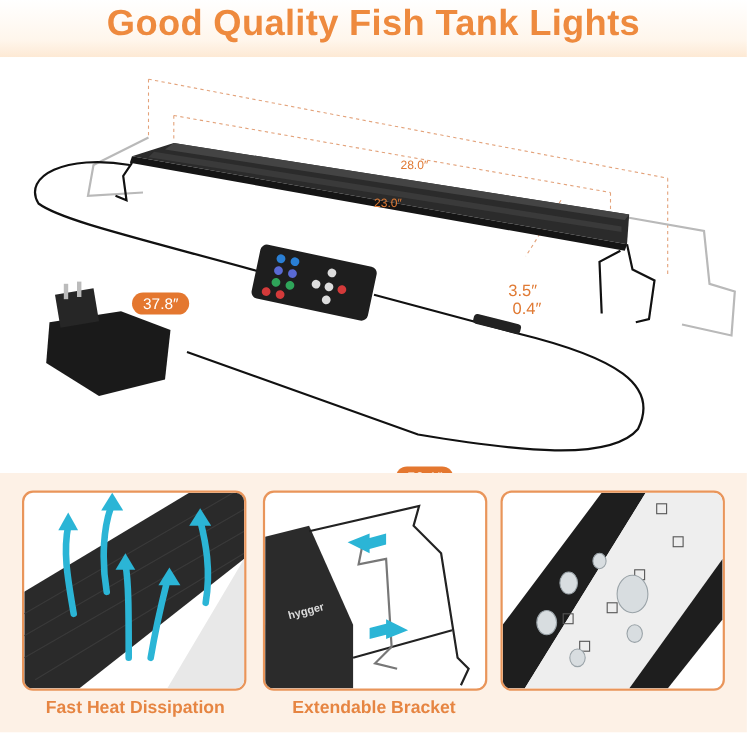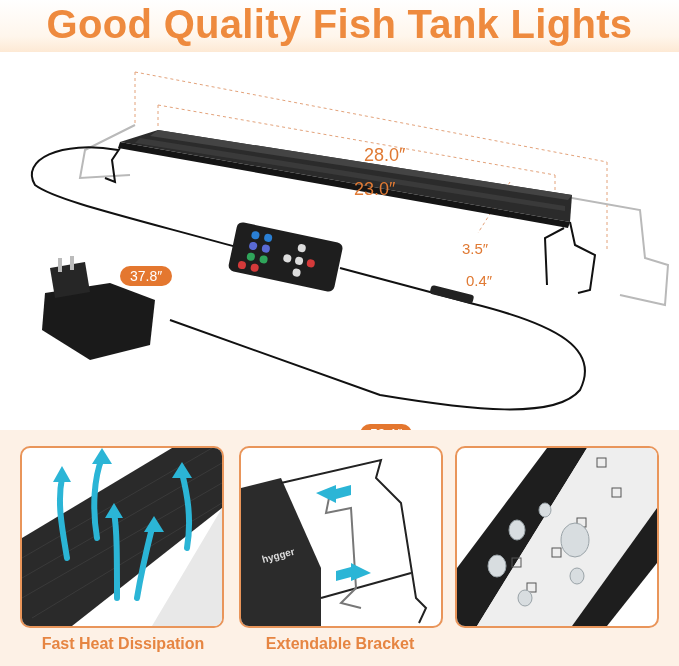--- a/index.html
+++ b/index.html
@@ -1,21 +1,21 @@
 <!DOCTYPE html>
 <html><head>
 <meta charset="utf-8">
 <style>
   html,body{margin:0;padding:0;}
   body{width:679px;height:666px;overflow:hidden;background:#fff;font-family:"Liberation Sans","DejaVu Sans",sans-serif;position:relative;}
   .header{position:absolute;left:0;top:0;width:679px;height:52px;background:linear-gradient(180deg,#ffffff 0%,#fff6ec 70%,#fde9d4 100%);}
-  .title{position:absolute;left:0;top:2px;width:679px;text-align:center;font-weight:bold;font-size:40px;color:#ee8a3e;letter-spacing:0.3px;}
+  .title{position:absolute;left:0;top:2px;width:679px;text-align:center;font-weight:bold;font-size:33px;color:#ee8a3e;letter-spacing:0.3px;}
   .main{position:absolute;left:0;top:52px;width:679px;height:378px;background:#fff;}
   .badge{position:absolute;left:586px;top:62px;width:78px;height:34px;background:#2aa6b4;border-radius:14px 4px 14px 4px;box-shadow:0 0 0 2px #fff,0 0 0 3px #7fcdd6;color:#fff;font-weight:bold;font-size:24px;text-align:center;line-height:34px;}
-  .dim-label{position:absolute;color:#e07a34;font-size:18px;}
+  .dim-label{position:absolute;color:#e07a34;font-size:11px;}
   .pill{position:absolute;background:#e4772f;color:#fff;font-size:14px;padding:2px 10px;border-radius:14px;font-weight:normal;}
   .bottom{position:absolute;left:0;top:430px;width:679px;height:236px;background:#fdf1e6;}
   .card{position:absolute;top:16px;width:200px;height:178px;border:2px solid #e9955a;border-radius:10px;overflow:hidden;background:#fff;}
   .caption{position:absolute;top:205px;width:226px;text-align:center;color:#e68542;font-weight:bold;font-size:16px;}
   svg{position:absolute;left:0;top:0;}
 </style>
 </head>
 <body>
 
 <div class="header">
@@ -75,22 +75,22 @@
       <circle cx="300" cy="270" r="4" fill="#ddd"></circle>
     </g>
 
     <polygon points="45,293 110,283 155,300 150,345 90,360 42,330" fill="#1a1a1a"></polygon>
     <polygon points="50,268 85,262 90,292 55,298" fill="#262626"></polygon>
     <rect x="58" y="258" width="4" height="14" fill="#bbb"></rect>
     <rect x="70" y="256" width="4" height="14" fill="#bbb"></rect>
   </svg>
 
   <div class="dim-label" style="left:364px;top:93px;">28.0″</div>
-  <div class="dim-label" style="left:354px;top:127px;">23.0″</div>
-  <div class="dim-label" style="left:462px;top:188px;font-size:15px;">3.5″</div>
+  <div class="dim-label" style="left:340px;top:127px;">23.0″</div>
+  <div class="dim-label" style="left:462px;top:204px;font-size:15px;">3.5″</div>
   <div class="dim-label" style="left:466px;top:220px;font-size:15px;">0.4″</div>
   <div class="pill" style="left:120px;top:214px;">37.8″</div>
   <div class="pill" style="left:360px;top:372px;">59.1″</div>
 </div>
 
 <div class="bottom">
 
   <div class="card" style="left:20px;">
     <svg width="200" height="178">
       <polygon points="0,90 150,0 200,0 200,60 50,178 0,178" fill="#2a2a2a"></polygon>

